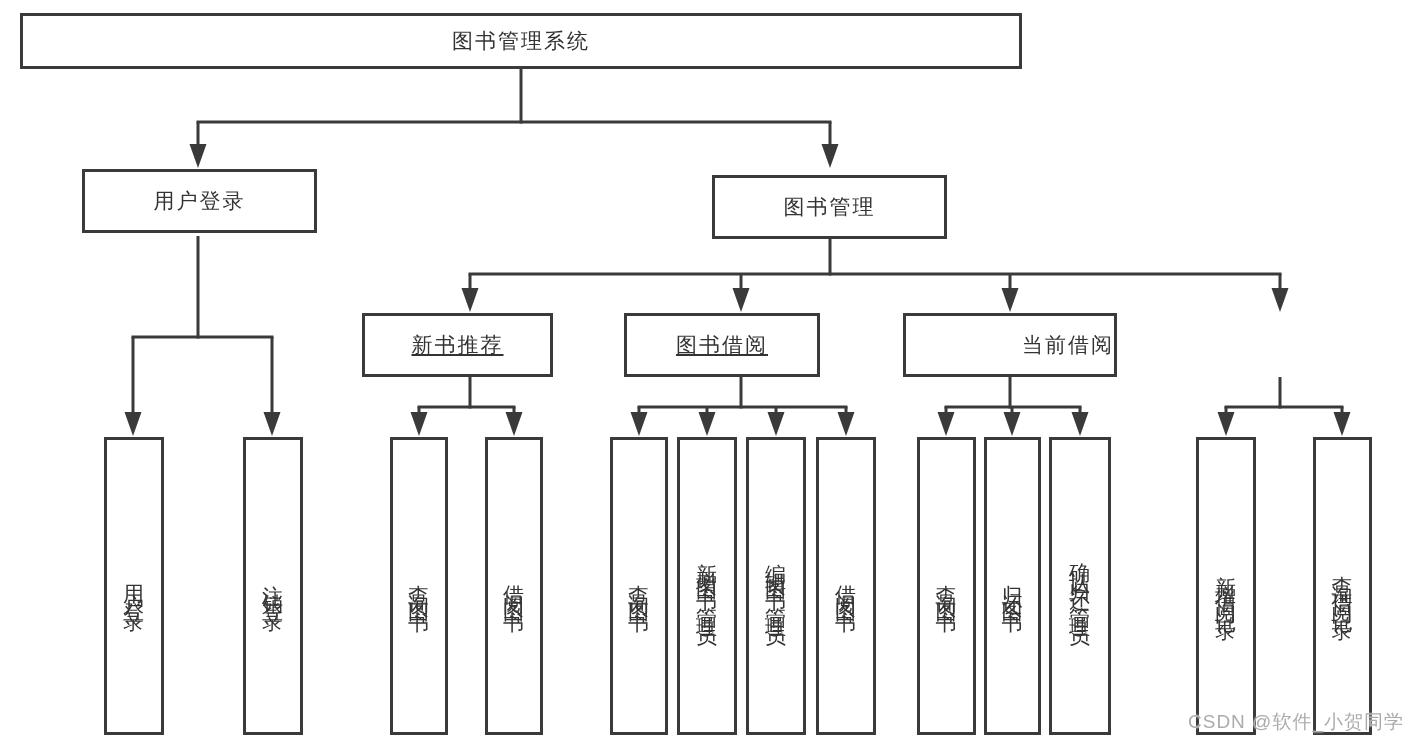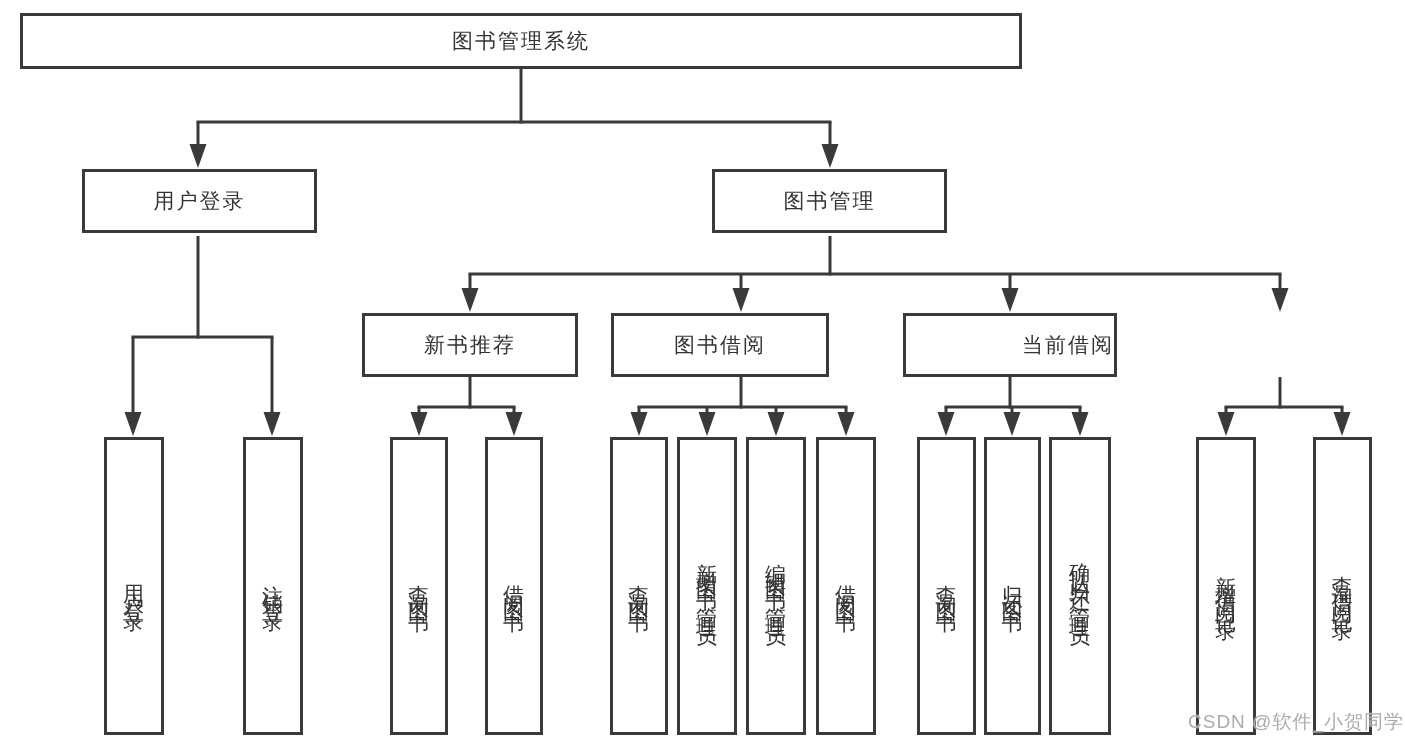--- a/index.html
+++ b/index.html
@@ -129,28 +129,28 @@
     <polygon points="1342,436 1333.5,412 1350.5,412"></polygon>
   </svg>
 
   <div class="box" style="left:20px; top:13px; width:1002px; height:56px;">
     <span>图书管理系统</span>
   </div>
 
   <div class="box" style="left:82px; top:169px; width:235px; height:64px;">
     <span>用户登录</span>
   </div>
-  <div class="box" style="left:712px; top:169px; width:235px; height:64px;">
+  <div class="box" style="left:712px; top:175px; width:235px; height:64px;">
     <span>图书管理</span>
   </div>
 
-  <div class="box" style="left:362px; top:313px; width:216px; height:64px;">
+  <div class="box" style="left:362px; top:313px; width:191px; height:64px;text-decoration:underline;">
     <span>新书推荐</span>
   </div>
-  <div class="box" style="left:611px; top:313px; width:218px; height:64px;">
+  <div class="box" style="left:624px; top:313px; width:196px; height:64px;text-decoration:underline;">
     <span>图书借阅</span>
   </div>
   <div class="box" style="left:903px; top:313px; width:214px; height:64px;justify-content:flex-end;">
     <span>当前借阅</span>
   </div>
 
   <div class="vbox" style="left:104px; width:60px;">
     <span class="vtext">用户登录</span>
   </div>
   <div class="vbox" style="left:243px; width:60px;">

